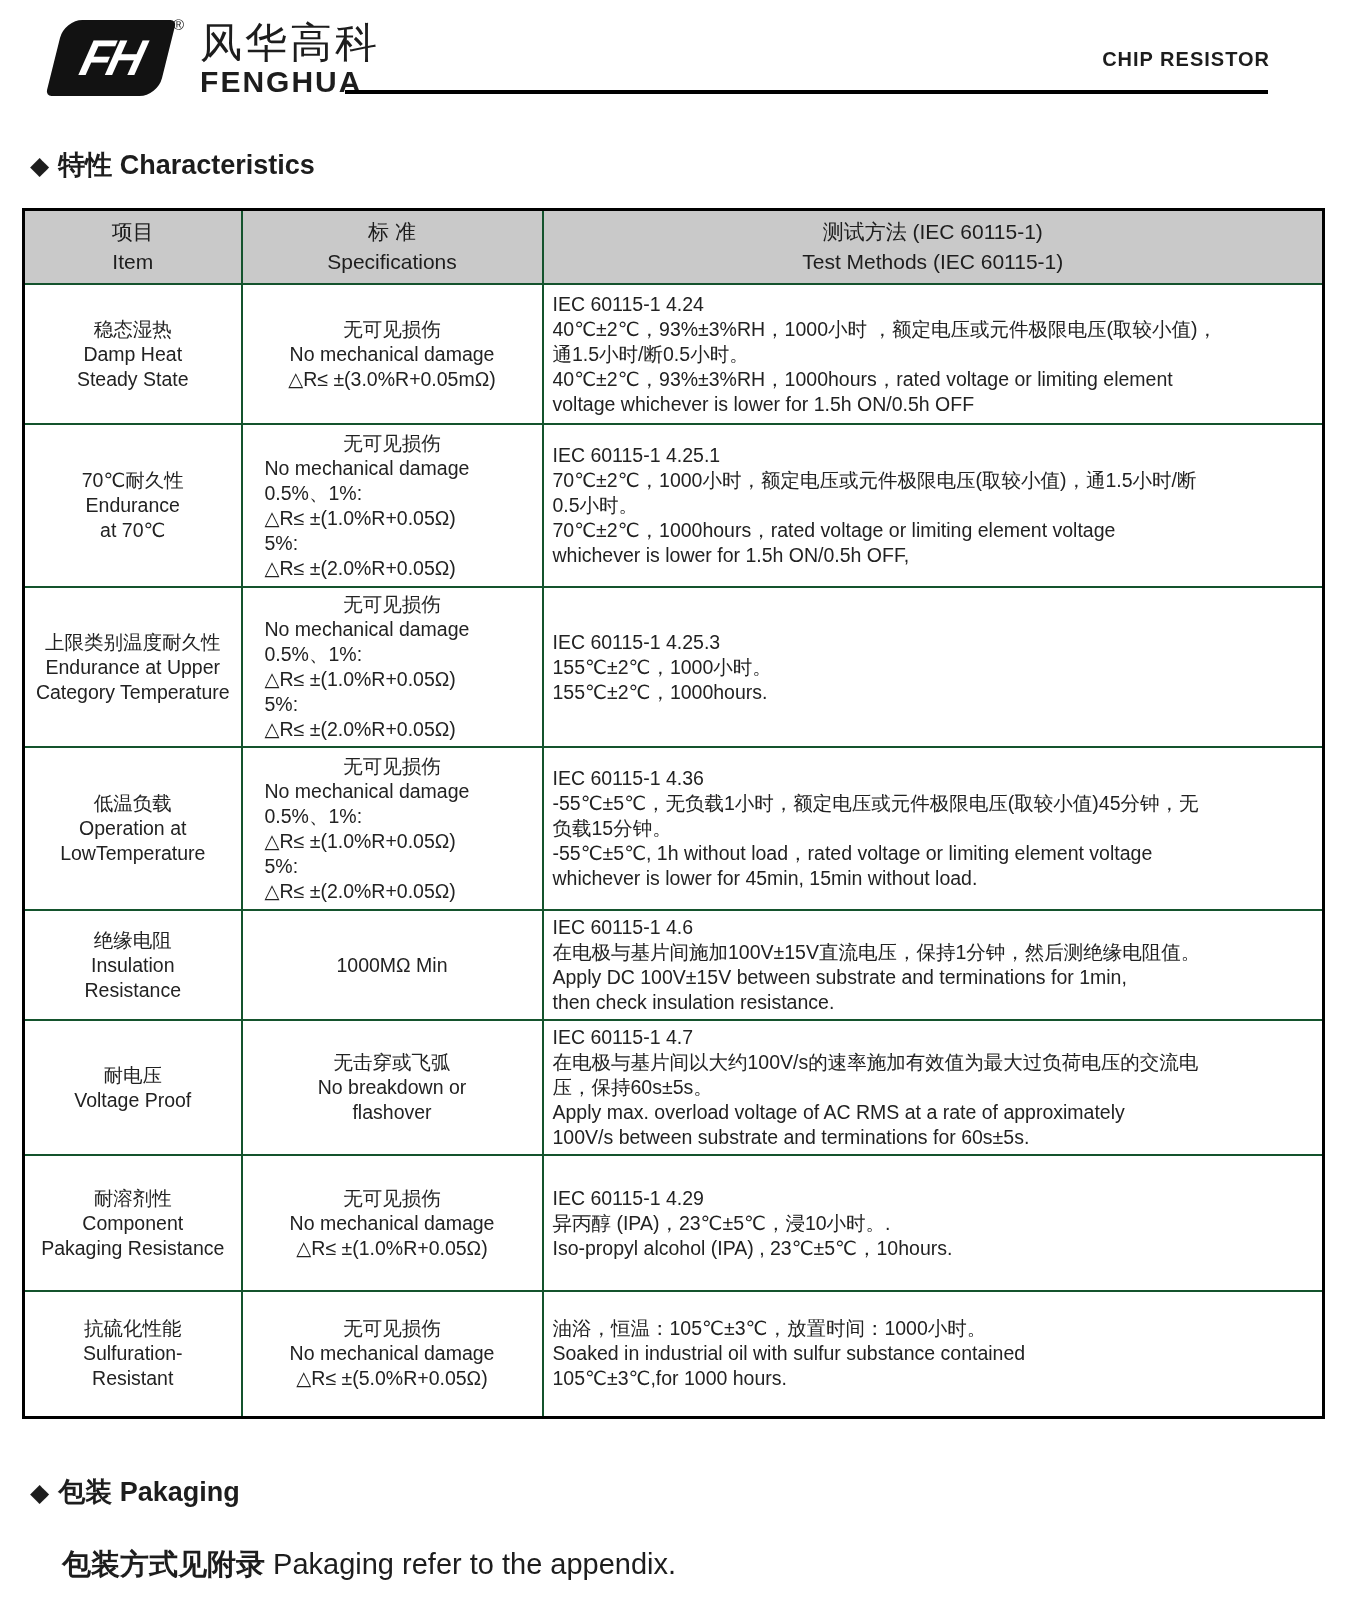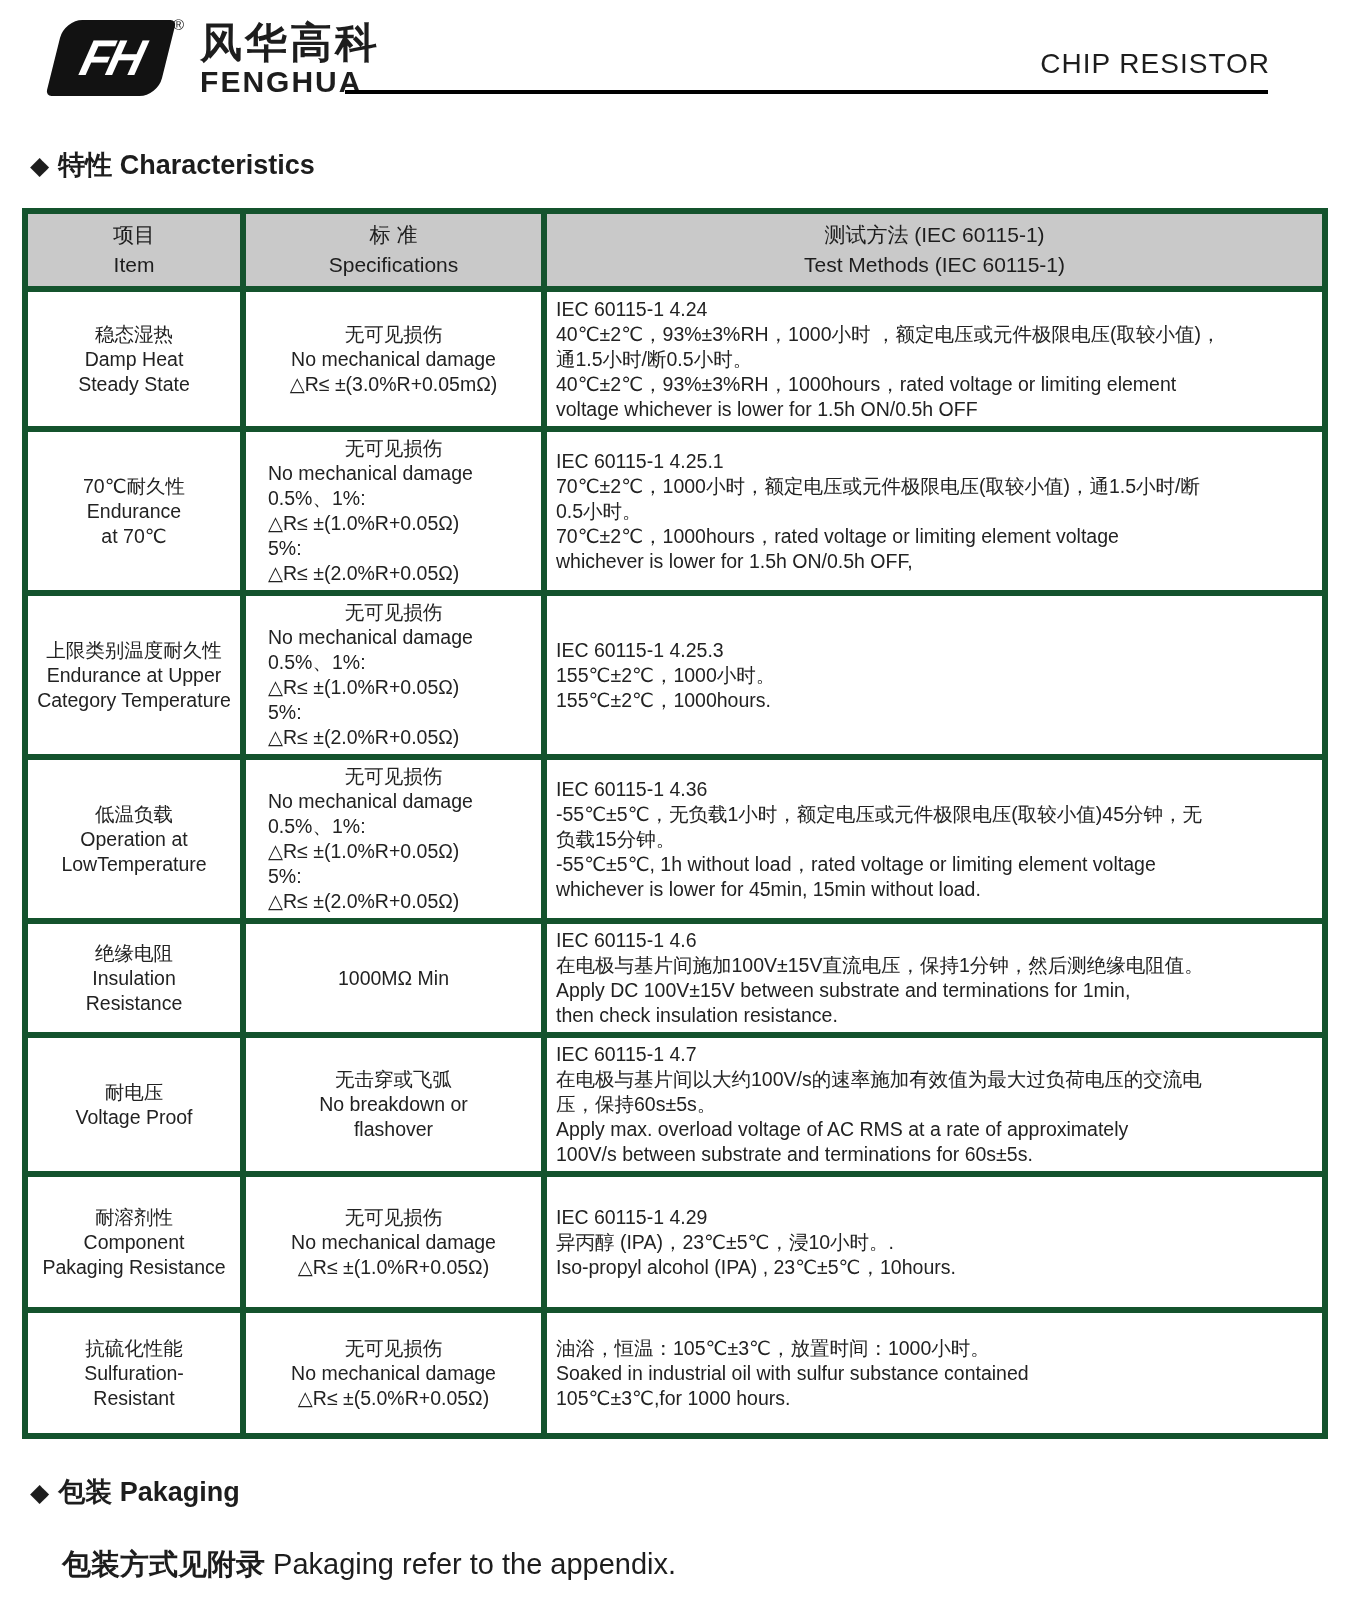--- a/index.html
+++ b/index.html
@@ -7,37 +7,37 @@
         font-family:"Liberation Sans","DejaVu Sans",sans-serif;color:#1d1d1d;overflow:hidden;}
   .abs{position:absolute;}
 
   
   .brand{left:55px;top:20px;display:flex;align-items:flex-start;}
   .logo-mark{width:112px;height:76px;background:#121212;border-radius:18px 6px 18px 6px;
              transform:skewX(-14deg);display:flex;align-items:center;justify-content:center;}
   .logo-fh{color:#ffffff;font-weight:700;font-style:italic;font-size:50px;letter-spacing:-4px;line-height:1;}
   .reg{font-size:15px;margin:-4px 0 0 6px;font-weight:400;}
   .brand-text{margin-left:16px;margin-top:2px;}
-  .brand-zh{font-size:42px;font-weight:700;letter-spacing:3px;line-height:1.02;}
+  .brand-zh{font-size:42px;font-weight:400;letter-spacing:3px;line-height:1.02;}
   .brand-en{font-size:30px;font-weight:700;letter-spacing:2px;line-height:1.1;}
-  .doc-title{top:48px;right:96px;font-size:28px;letter-spacing:1px;font-weight:400;}
+  .doc-title{top:48px;right:96px;font-size:20px;letter-spacing:1px;font-weight:700;}
   .header-rule{top:90px;left:345px;width:923px;height:4px;background:#000;}
 
   
   .section-heading{left:30px;font-size:27px;font-weight:700;display:flex;align-items:center;}
   #sec-characteristics{top:147px;}
   #sec-packaging{top:1474px;}
   .diamond{font-size:25px;margin-right:9px;}
   .pack-note{left:62px;top:1545px;font-size:29px;}
   .pack-note .zh{font-weight:700;}
 
   
   table{position:absolute;left:22px;top:208px;width:1300px;border-collapse:collapse;
         table-layout:fixed;border:3px solid #000;}
-  th,td{border:6px solid #14532d;vertical-align:middle;}
+  th,td{border:2px solid #14532d;vertical-align:middle;}
   th{background:#c9c9c9;font-weight:400;font-size:21px;line-height:30px;height:70px;text-align:center;color:#1d1d1d;}
   td{font-size:19.5px;line-height:25px;padding:4px 4px;color:#222;}
   .item-cell,.spec-cell{text-align:center;}
   .method-cell{text-align:left;padding-left:9px;padding-right:22px;}
   .spec-line-left{text-align:left;padding-left:18px;}
 </style>
 </head>
 <body>
 
 <div id="page">

